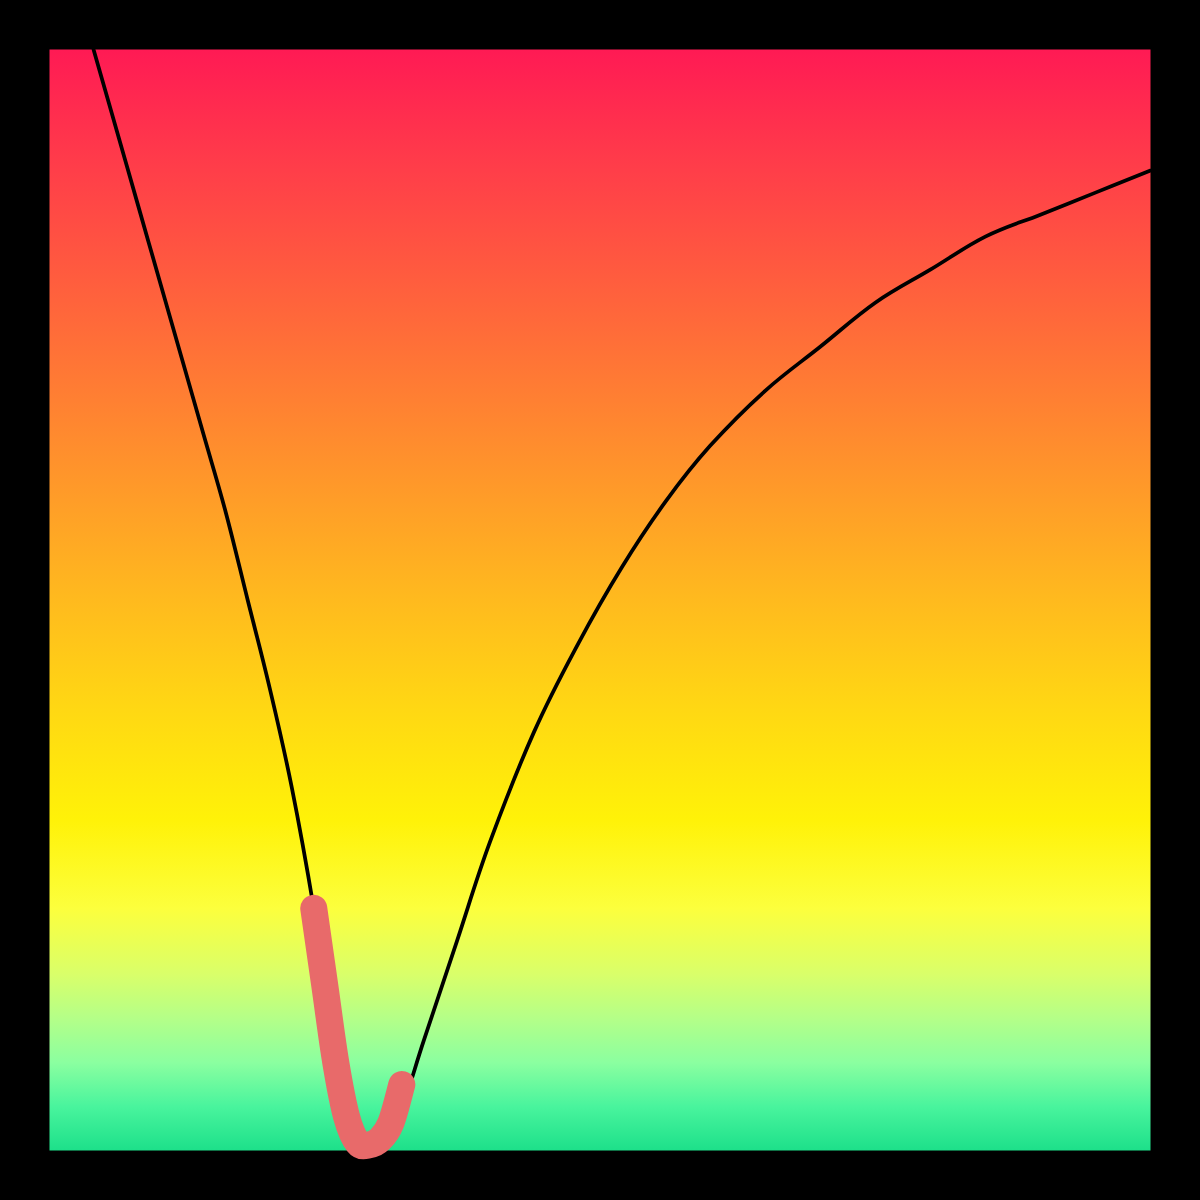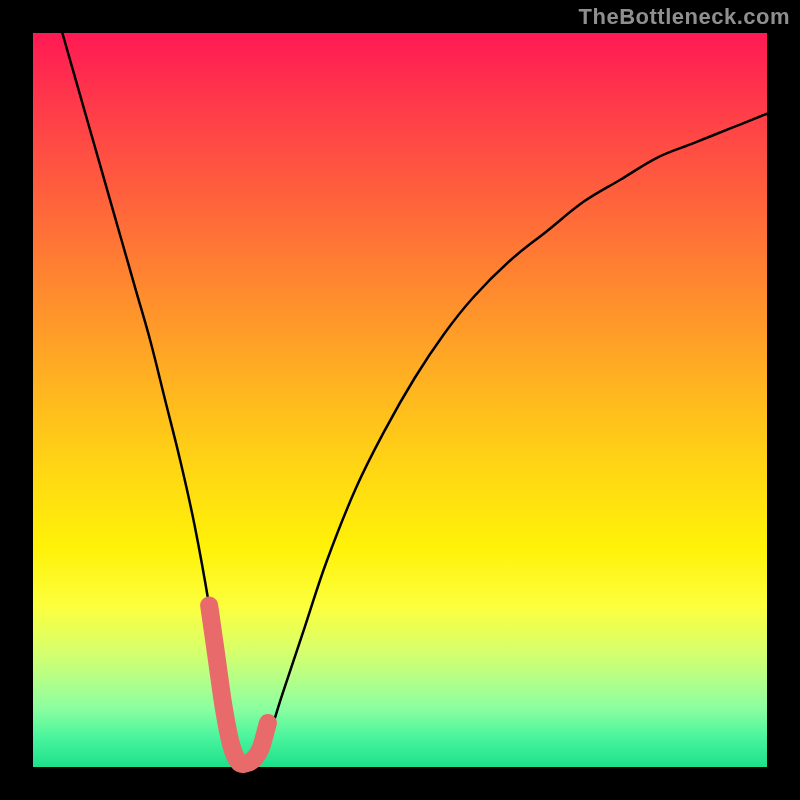--- a/index.html
+++ b/index.html
@@ -65,15 +65,14 @@
 
 <div class="frame">
 
   <div class="plot-area"></div>
 
   <svg class="curve-layer" viewBox="0 0 734 734" preserveAspectRatio="none">
     <path id="main-curve" fill="none" stroke="#000000" stroke-width="2.5" stroke-linejoin="round" stroke-linecap="round" d="M 29.36 0 C 32.0024 9.248399999999998, 38.7552 32.8832, 44.04 51.379999999999995 C 49.324799999999996 69.87679999999999, 53.435199999999995 84.2632, 58.72 102.75999999999999 C 64.0048 121.25679999999998, 68.1152 135.64319999999998, 73.4 154.14 C 78.68480000000001 172.6368, 82.7952 187.02319999999997, 88.08 205.51999999999998 C 93.3648 224.0168, 97.4752 238.40319999999997, 102.76 256.9 C 108.04480000000001 275.3968, 112.1552 288.46200000000005, 117.44 308.28000000000003 C 122.7248 328.098, 126.8352 345.8608, 132.12 367 C 137.4048 388.1392, 141.51520000000002 403.25960000000003, 146.8 425.72 C 152.0848 448.1804, 156.1952 465.356, 161.48 491.78 C 166.76479999999998 518.204, 172.19639999999998 548.7384, 176.16 572.52 C 180.1236 596.3016, 180.8576 605.4032, 183.5 623.9 C 186.1424 642.3968, 188.1976 659.4255999999999, 190.84 675.28 C 193.4824 691.1344, 195.5376 702.33524, 198.18 711.98 C 200.82240000000002 721.62476, 202.8776 725.559, 205.52 728.862 C 208.16240000000002 732.165, 210.21759999999998 730.72636, 212.85999999999999 730.33 C 215.5024 729.9336400000001, 216.23639999999997 731.2841999999999, 220.2 726.66 C 224.1636 722.0358, 229.59519999999998 716.5308, 234.88 704.64 C 240.1648 692.7492, 242.95400000000004 680.418, 249.56000000000003 660.6 C 256.16600000000005 640.782, 263.6528 618.3216, 271.58 594.54 C 279.50719999999995 570.7583999999999, 284.3516 553.5828, 293.6 528.48 C 302.8484 503.3772, 312.3904 478.8616, 322.96 455.08 C 333.52959999999996 431.29839999999996, 341.7504 416.178, 352.32 396.36 C 362.8896 376.54200000000003, 371.1104 362.15559999999994, 381.68 344.97999999999996 C 392.2496 327.8044, 400.47040000000004 315.47319999999996, 411.04 300.94 C 421.6096 286.40680000000003, 428.50919999999996 277.452, 440.4 264.24 C 452.2908 251.02800000000002, 463.88800000000003 239.4308, 477.1 227.54000000000002 C 490.312 215.64920000000004, 500.58799999999997 208.74960000000007, 513.8 198.18000000000006 C 527.012 187.61040000000006, 537.288 178.06839999999997, 550.5 168.81999999999994 C 563.712 159.5715999999999, 573.988 154.72719999999995, 587.2 146.79999999999995 C 600.412 138.87279999999996, 610.688 131.38599999999997, 623.9 124.77999999999997 C 637.112 118.17399999999998, 647.388 115.38480000000003, 660.6 110.10000000000002 C 673.812 104.81520000000002, 684.088 100.70479999999996, 697.3 95.41999999999996 C 710.512 90.13519999999995, 727.394 83.3824, 734 80.74000000000001"></path>
     <path id="highlight-curve" fill="none" stroke="#e86a6a" stroke-width="18" stroke-linejoin="round" stroke-linecap="round" d="M 176.16 572.52 C 177.4812 581.7683999999999, 180.8576 605.4032, 183.5 623.9 C 186.1424 642.3968, 188.1976 659.4255999999999, 190.84 675.28 C 193.4824 691.1344, 195.5376 702.33524, 198.18 711.98 C 200.82240000000002 721.62476, 202.8776 725.559, 205.52 728.862 C 208.16240000000002 732.165, 210.21759999999998 730.72636, 212.85999999999999 730.33 C 215.5024 729.9336400000001, 217.55759999999998 729.3024, 220.2 726.66 C 222.8424 724.0175999999999, 224.89759999999998 722.256, 227.54 715.65 C 230.1824 709.044, 233.5588 694.5842, 234.88 689.96"></path>
   </svg>
 
-  <div class="watermark">TheBottleneck.com</div>
 
 </div>
 
 </body></html>

